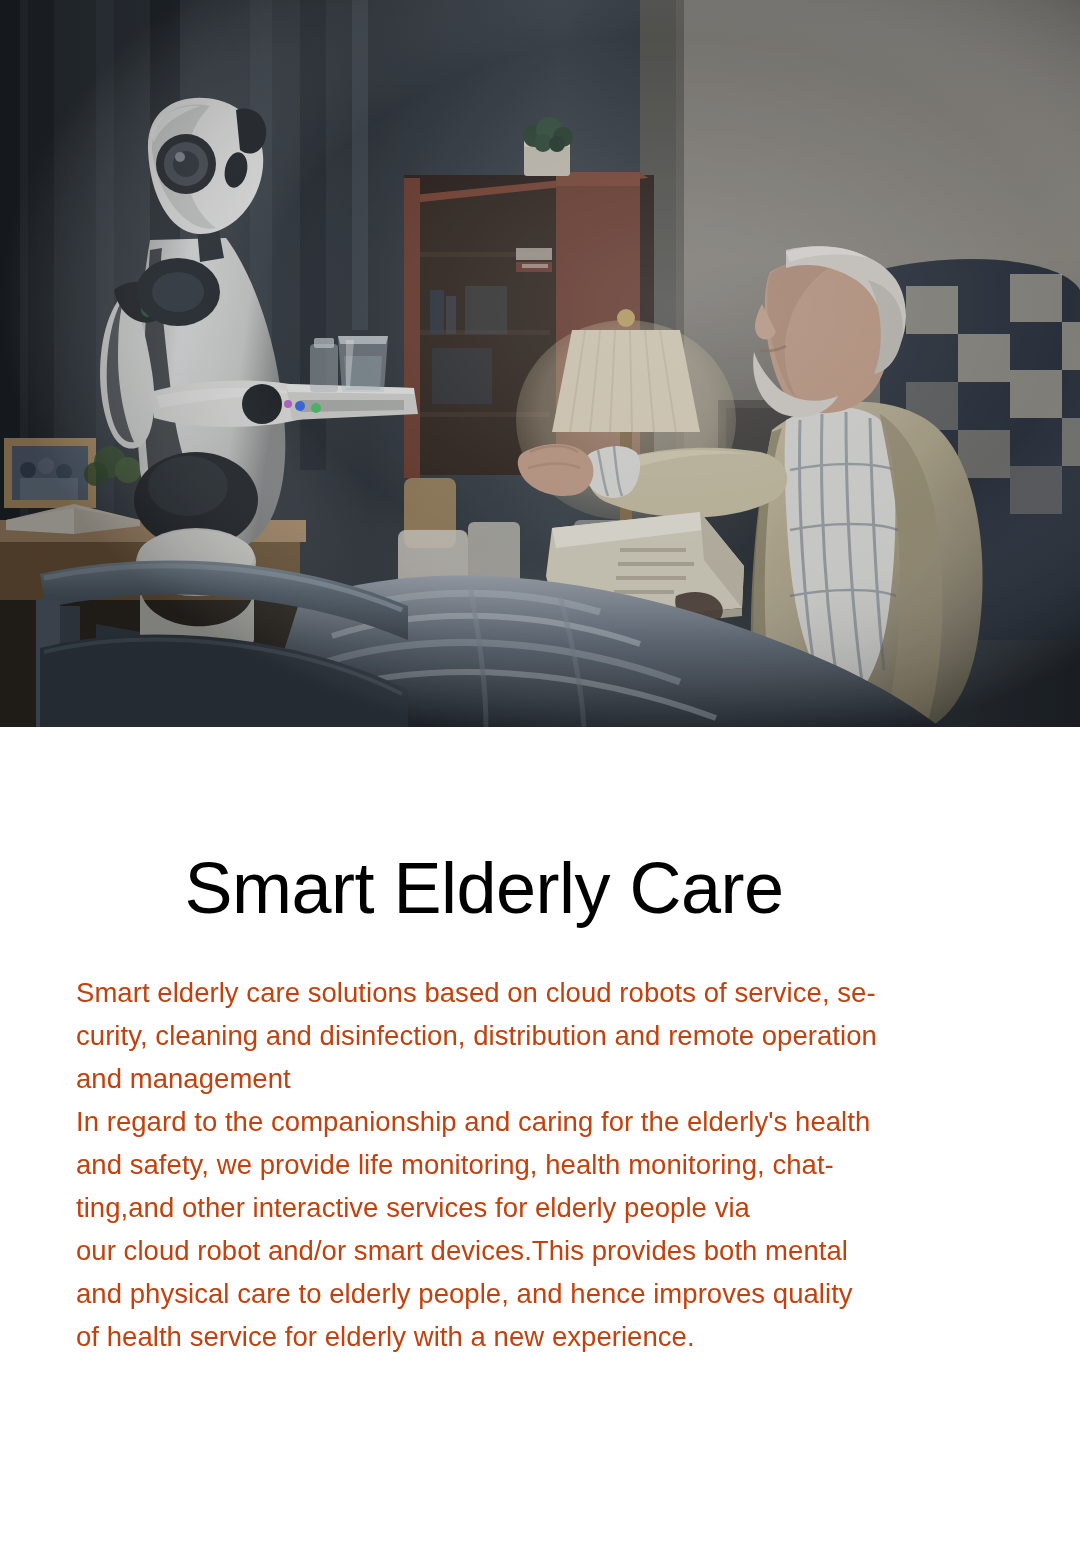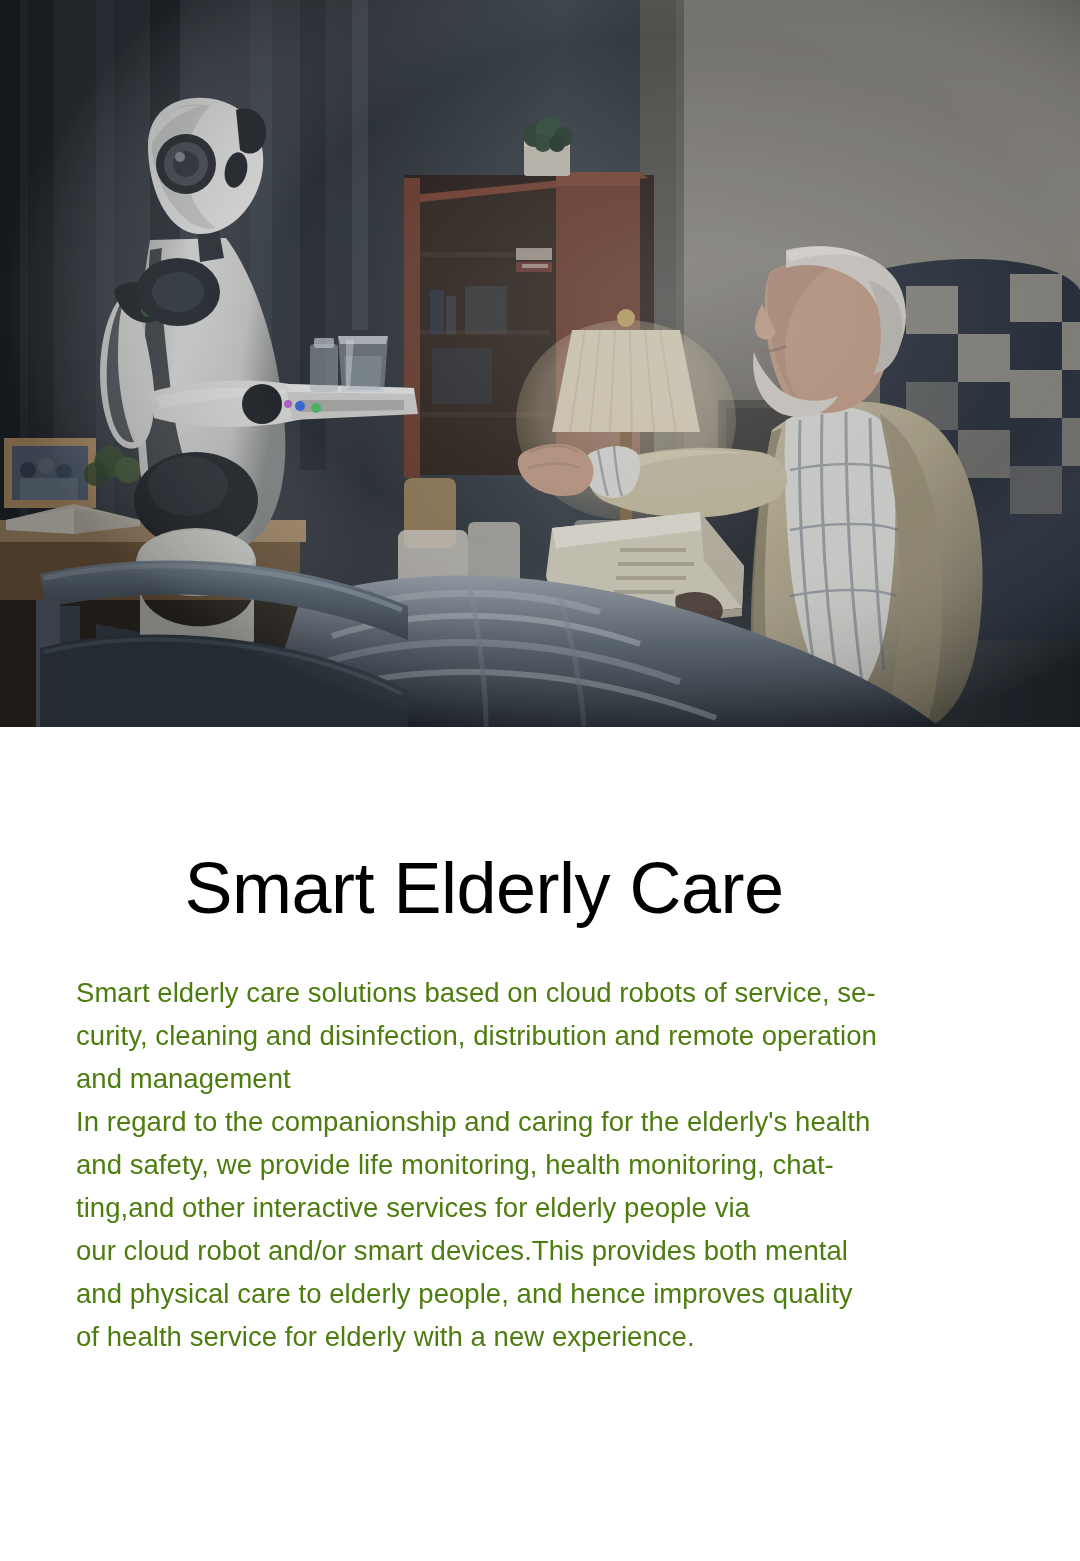--- a/index.html
+++ b/index.html
@@ -50,21 +50,21 @@
   }
 
   .body-copy {
     margin: 0;
     padding: 0 72px 0 76px;
   }
 
   .para {
     font-size: 27.5px;
     line-height: 43px;
-    color: #4d7c0f;
+    color: #c2410c;
     font-weight: 400;
     margin: 0;
     letter-spacing: 0.05px;
     white-space: pre-line;
   }
   .para.first {
     margin-top: 47px;
   }
   .para.second {
   }

